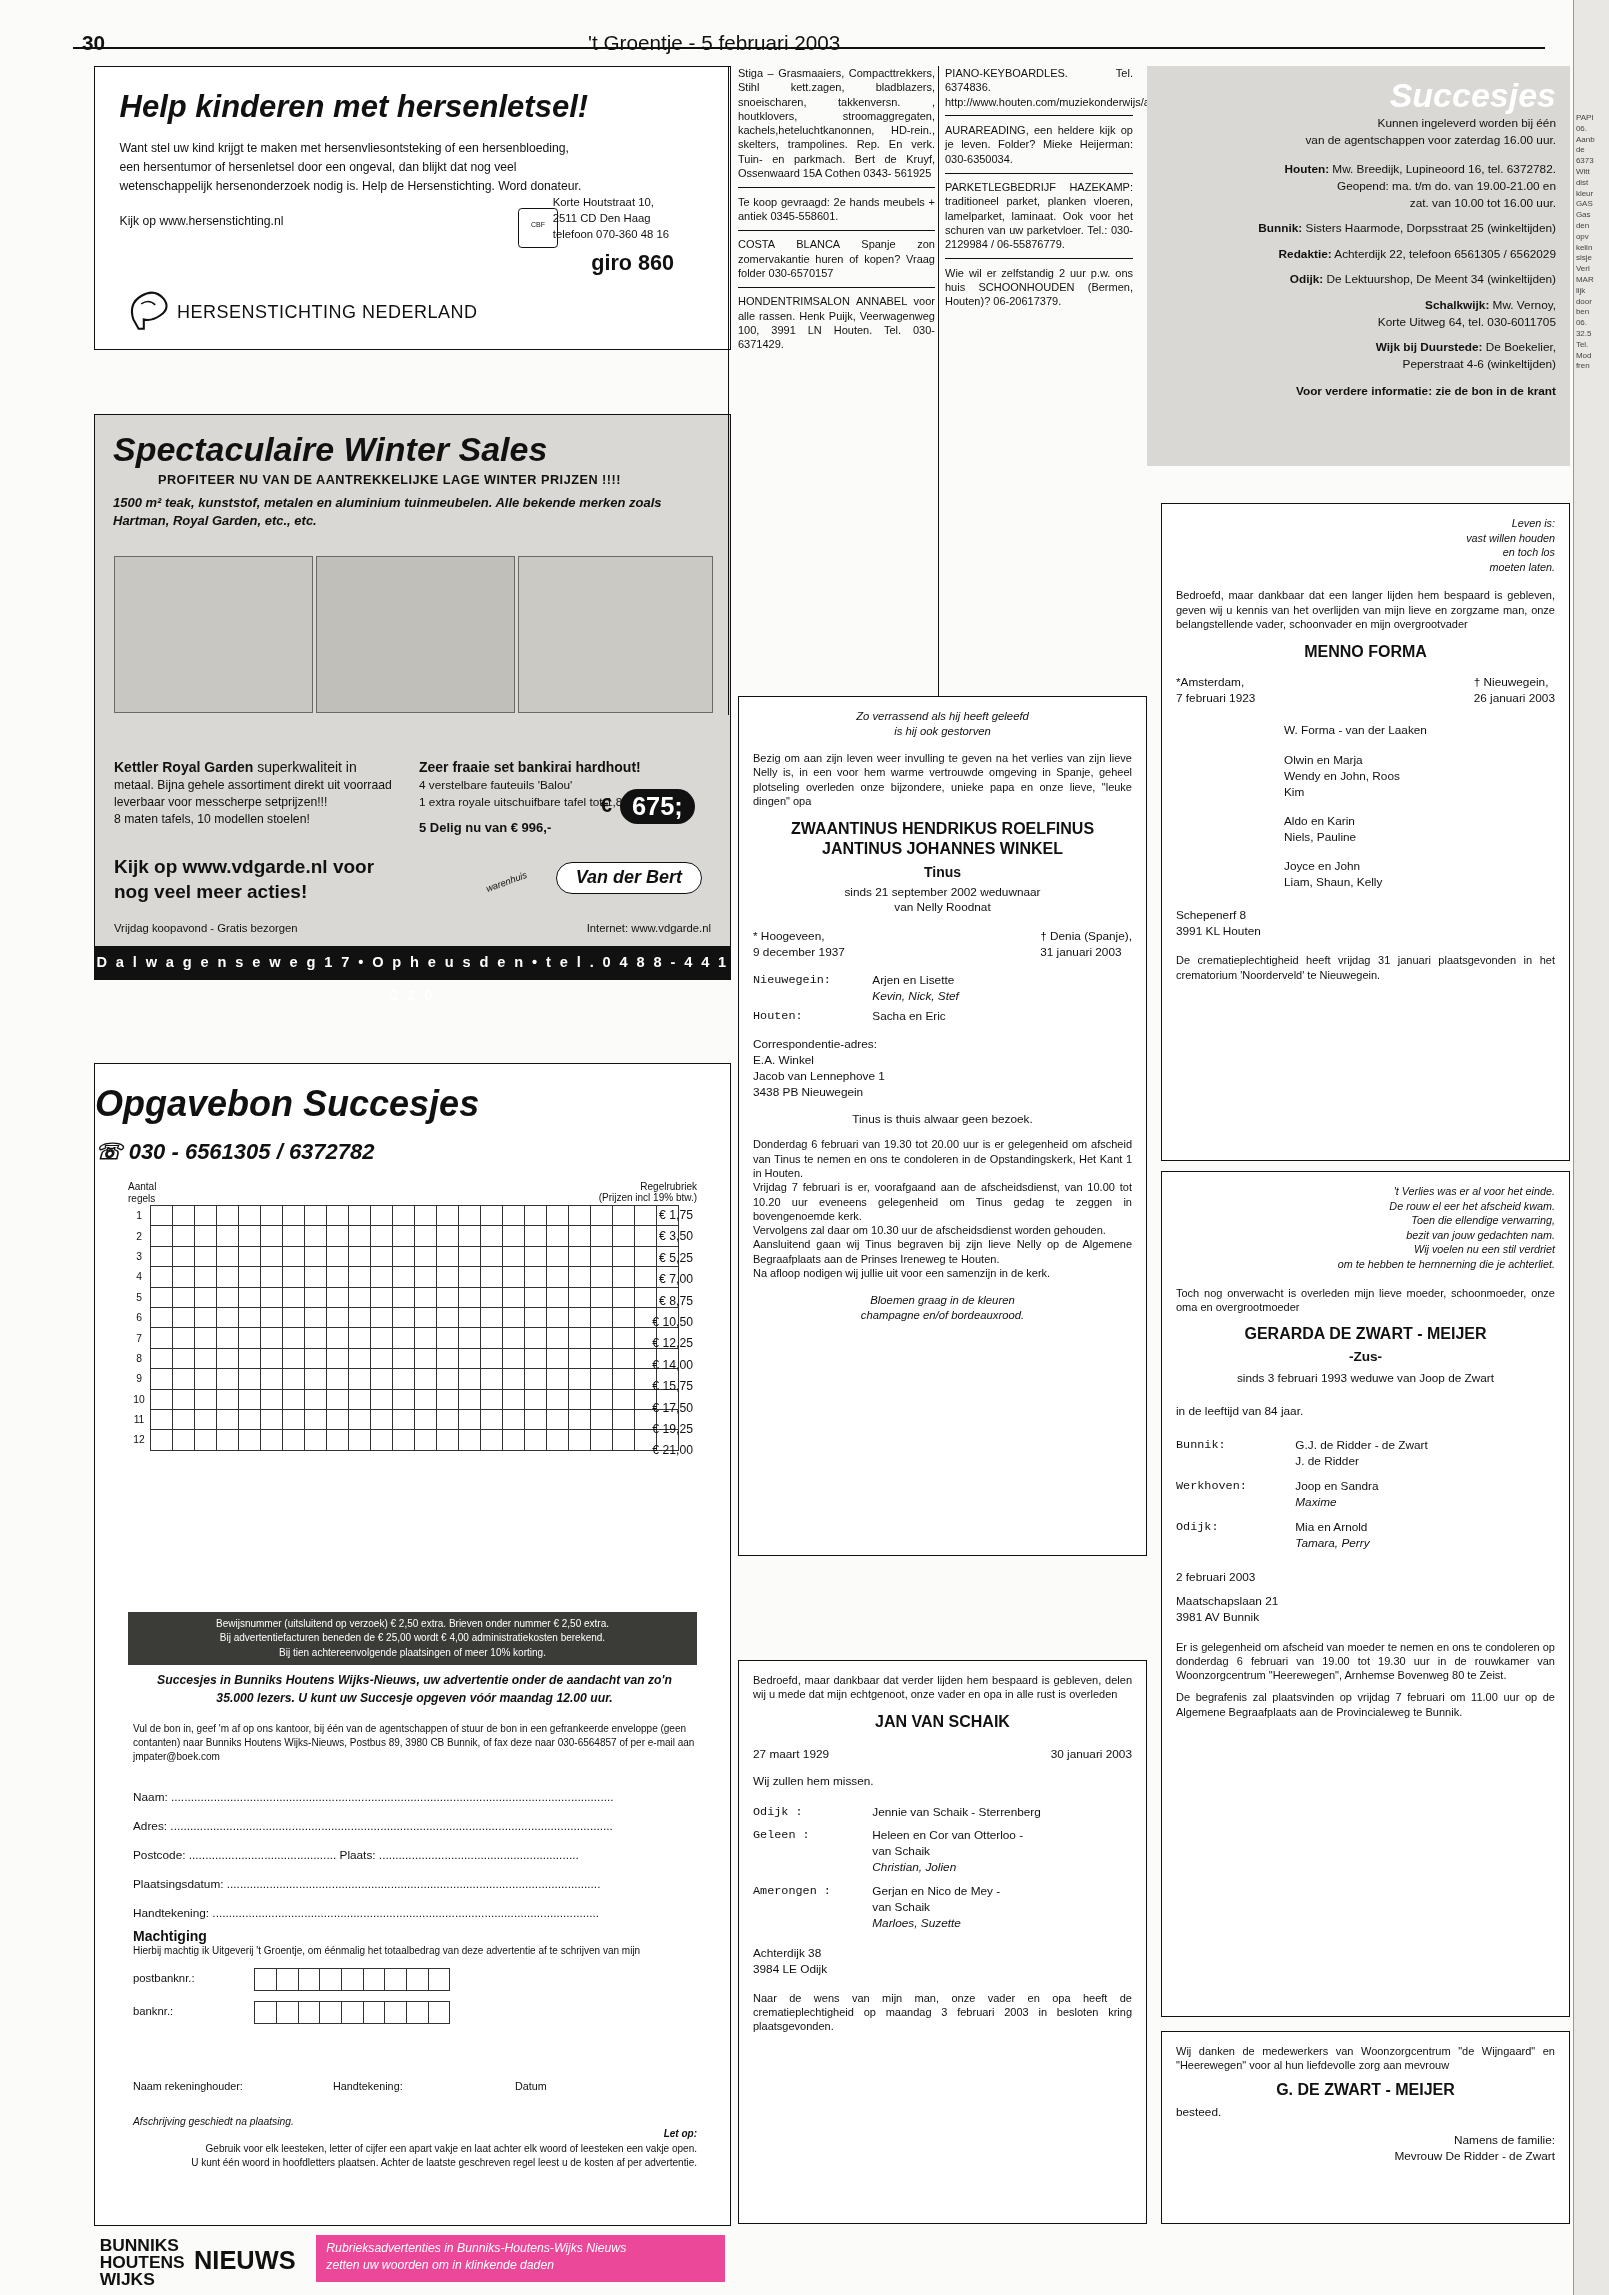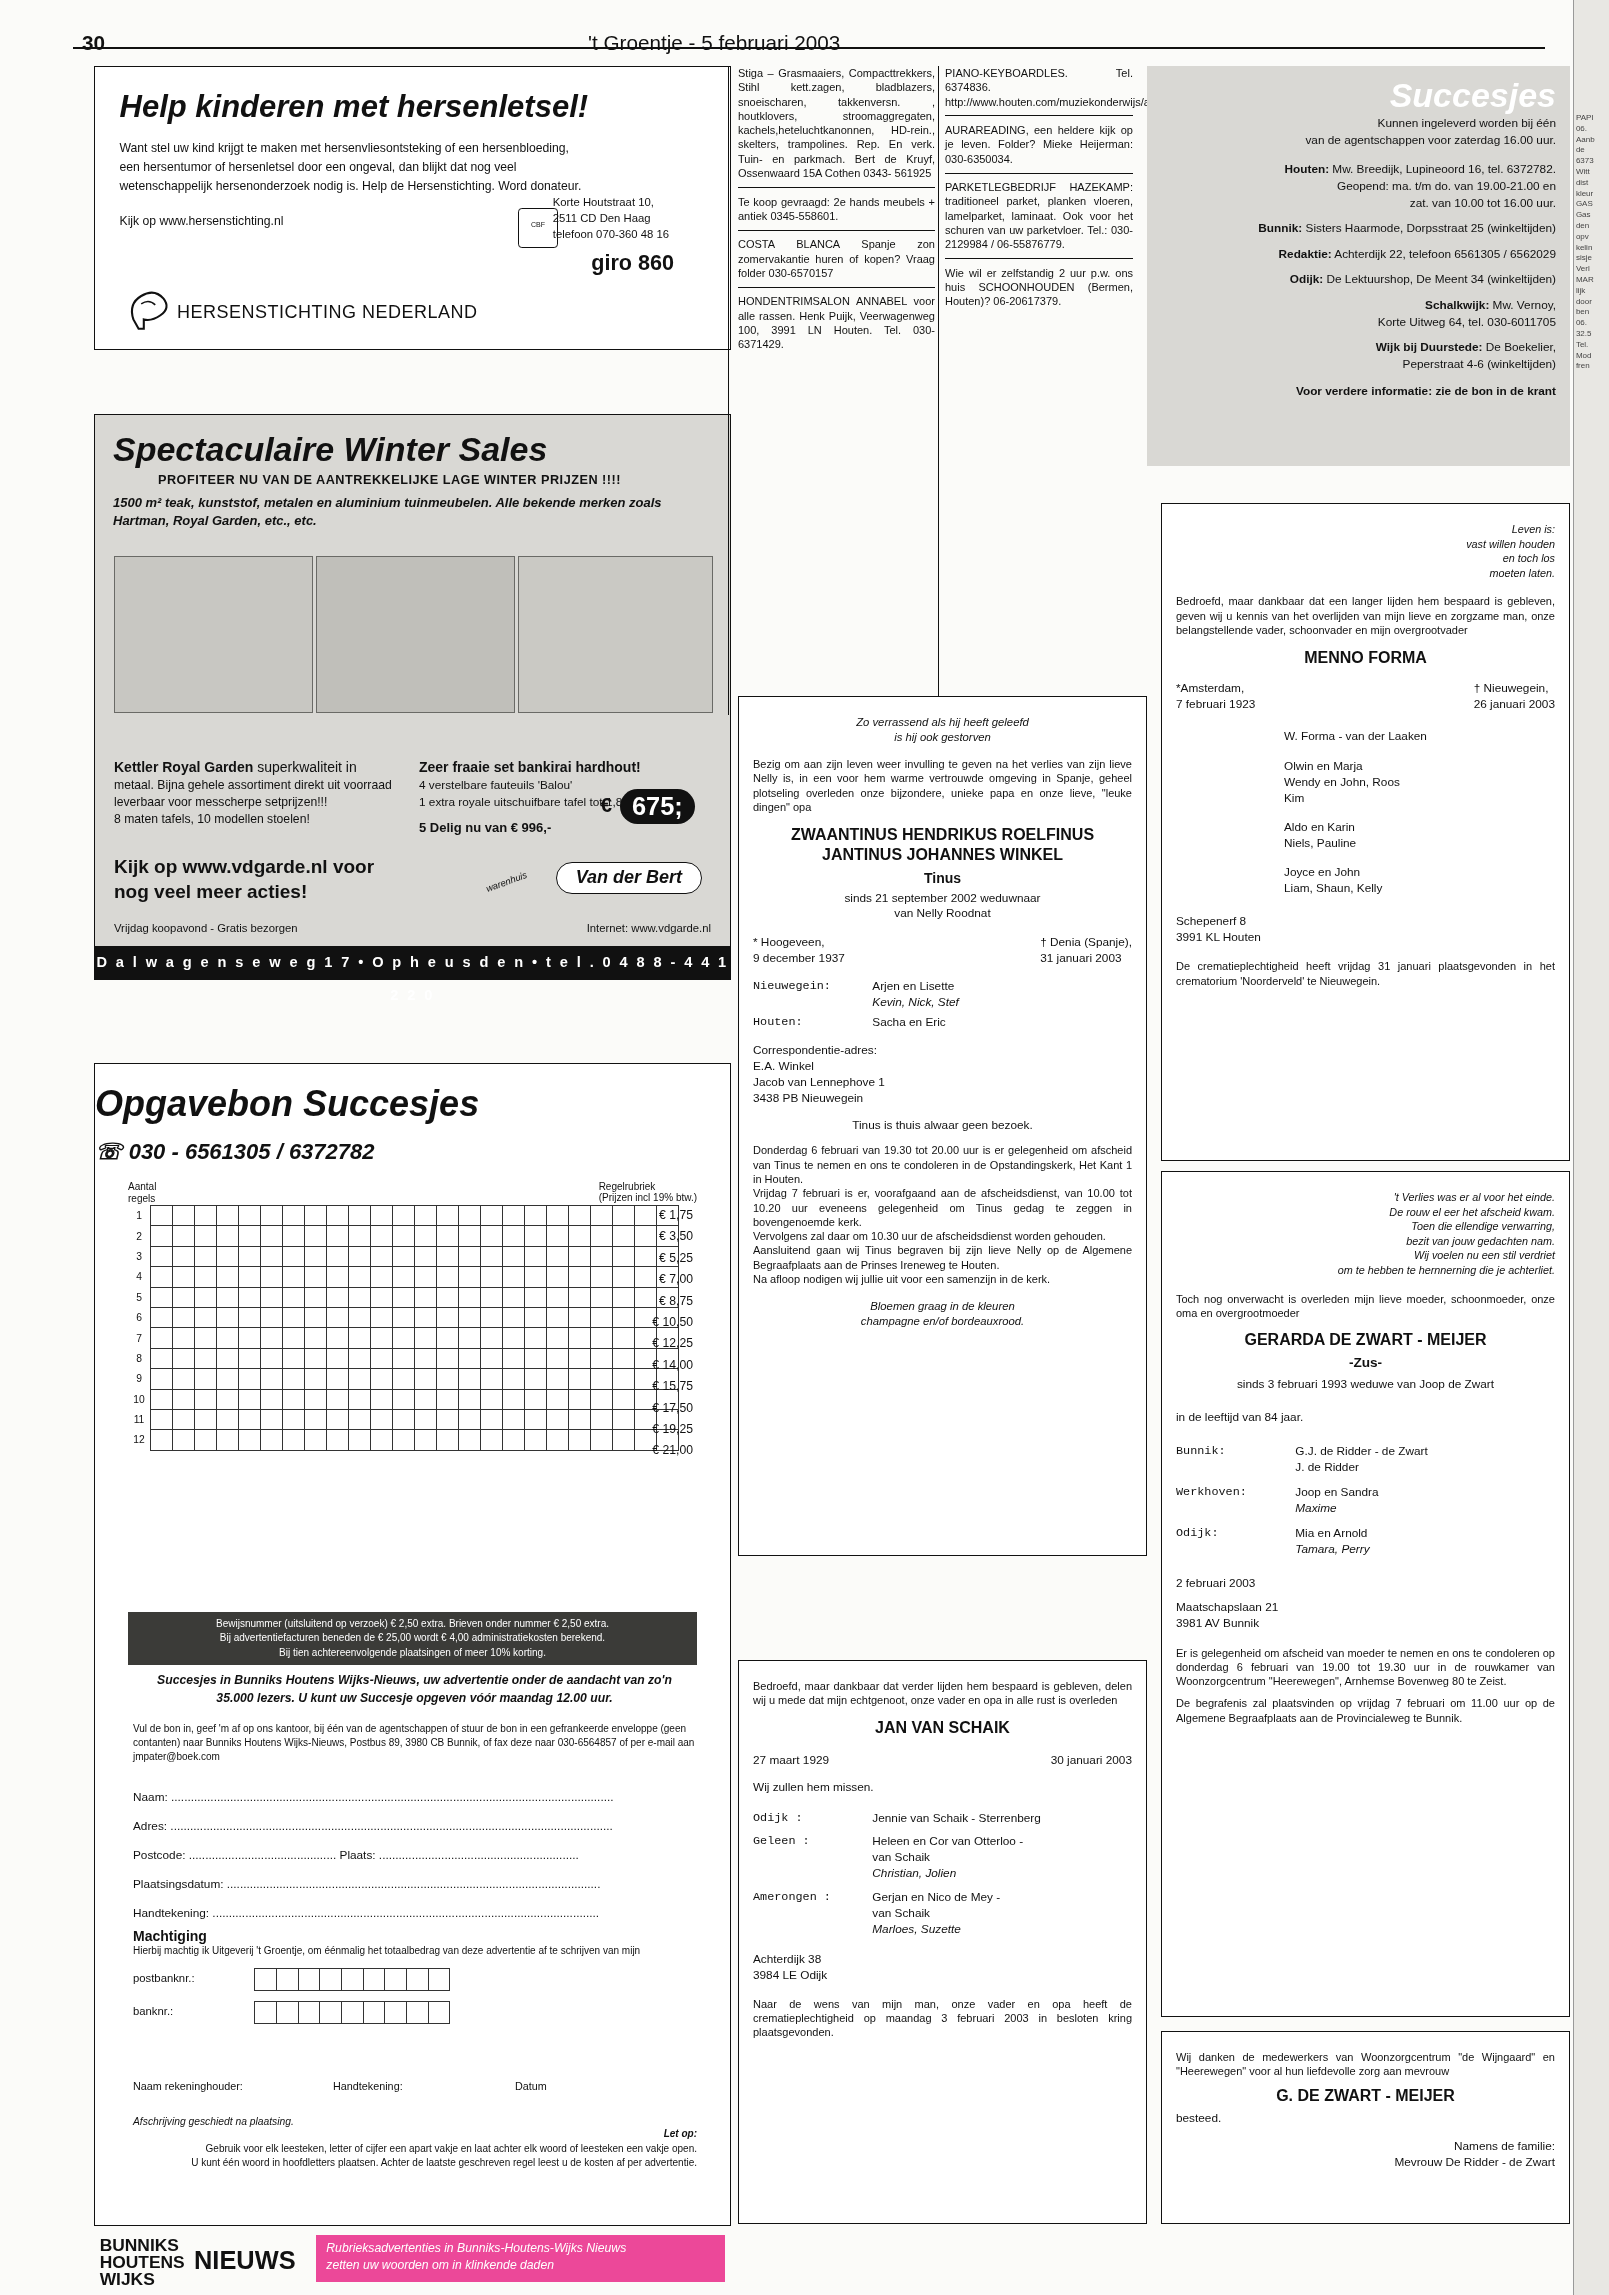--- a/index.html
+++ b/index.html
@@ -64,21 +64,21 @@
   
   #cl1{left:738px;top:66px;width:197px;}
   #cl2{left:945px;top:66px;width:188px;}
   #vline1{left:728px;top:66px;width:1.4px;height:649px;background:#111;}
   #vline2{left:938px;top:66px;width:1.4px;height:649px;background:#111;}
   
   #succ{left:1147px;top:66px;width:423px;height:400px;background:#d9d8d4;}
   #succ h2{margin:10.3px 0 0 0;text-align:right;padding-right:14px;font-size:34px;font-style:italic;font-weight:bold;color:#fff;}
   #succ .body{font-size:11.8px;line-height:17px;text-align:right;padding:0 14px 0 9.4px;}
   
-  .obit{position:absolute;border:1.4px solid #111;background:#fff;padding:18px 14px;box-sizing:border-box;}
+  .obit{position:absolute;border:1.4px solid #111;background:#fff;padding:12px 14px;box-sizing:border-box;}
   .obit .name{font-size:16px;font-weight:bold;text-align:center;line-height:20.7px;margin:10.3px 0 3.8px;}
   .obit p{margin:0 0 7.5px;}
   #ob1{left:738px;top:696px;width:409px;height:860px;}
   #ob2{left:738px;top:1660px;width:409px;height:564px;}
   #ob3{left:1161px;top:503px;width:409px;height:658px;}
   #ob4{left:1161px;top:1171px;width:409px;height:846px;}
   #ob5{left:1161px;top:2031px;width:409px;height:193px;}
   .quoteR{text-align:right;font-style:italic;font-size:10.8px;line-height:14.6px;}
   .twocol{display:flex;justify-content:space-between;font-size:11.8px;line-height:16px;}
   .fam{font-size:11.8px;line-height:16px;}
@@ -150,21 +150,21 @@
     <div style="position:absolute;right:19px;bottom:45px;font-size:11.3px;">Internet: www.vdgarde.nl</div>
     <div class="bar">D a l w a g e n s e w e g   1 7   •   O p h e u s d e n   •   t e l .   0 4 8 8  -  4 4 1 2 2 0</div>
   </div>
 
   <div id="bon" class="col box" style="position:absolute;">
     <h2>Opgavebon Succesjes</h2>
     <div class="tel"><span>☏</span> <span>030 - 6561305 / 6372782</span></div>
 
     <div style="position:absolute;left:33px;top:117px;font-size:10px;line-height:11.8px;white-space:pre-line">Aantal
 regels</div>
-    <div style="position:absolute;right:33px;top:117px;font-size:10px;">
+    <div style="position:absolute;right:33px;top:117px;font-size:10px;text-align:right;">
       <div>Regelrubriek</div>
       <div>(Prijzen incl 19% btw.)</div>
     </div>
 
     <div id="grid">
       <table class="gridtbl">
           <tbody id="gridbody">
             <tr>
               <td class="rn">1</td>
               <td></td>

